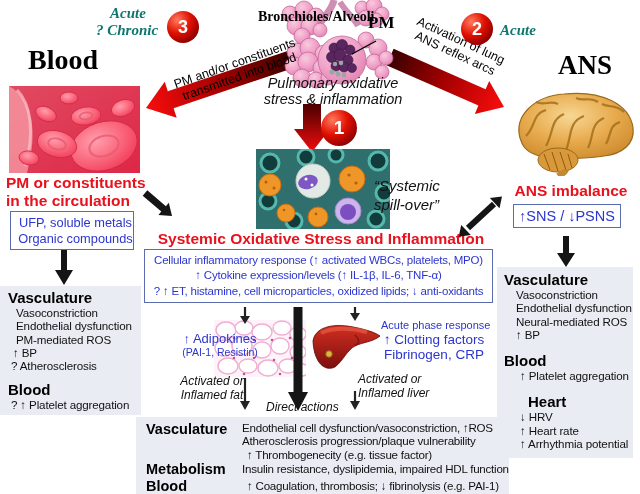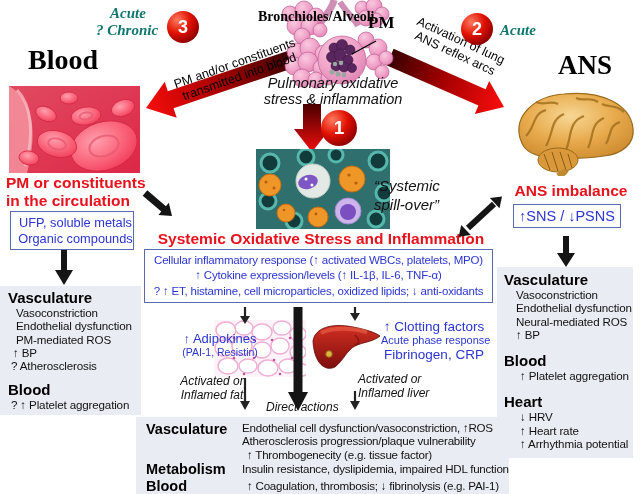--- a/index.html
+++ b/index.html
@@ -363,22 +363,22 @@
     <div style="font-size:13px;line-height:14px;">↑ Adipokines</div>
     <div style="font-size:10.5px;line-height:12px;">(PAI-1, Resistin)</div>
   </div>
 
   <div class="abs caption" style="left:170px;top:375px;width:84px;text-align:center;">
     <div>Activated or</div>
     <div>Inflamed fat</div>
   </div>
 
   <div class="abs blue-text" style="left:381px;top:319px;width:106px;text-align:center;">
+    <div class="nowrap" style="font-size:11px;line-height:12.5px;">Acute phase response</div>
     <div class="nowrap" style="font-size:13.5px;line-height:15px;">↑ Clotting factors</div>
-    <div class="nowrap" style="font-size:11px;line-height:12.5px;">Acute phase response</div>
     <div class="nowrap" style="font-size:13.5px;line-height:15px;">Fibrinogen, CRP</div>
   </div>
 
   <div class="abs caption" style="left:358px;top:373px;width:72px;">
     <div>Activated or</div>
     <div>Inflamed liver</div>
   </div>
 
   <div class="abs caption" style="left:266px;top:401px;">Direct actions</div>
 
@@ -412,19 +412,19 @@
   </svg>
 
   <div class="abs panel" style="left:497px;top:267px;width:136px;height:191px;padding:4px 0 0 7px;box-sizing:border-box;">
     <div class="panel-title">Vasculature</div>
     <div class="panel-item" style="padding-left:12px;">Vasoconstriction</div>
     <div class="panel-item" style="padding-left:12px;">Endothelial dysfunction</div>
     <div class="panel-item" style="padding-left:12px;">Neural-mediated ROS</div>
     <div class="panel-item" style="padding-left:12px;">↑ BP</div>
     <div class="panel-title" style="margin-top:11px;">Blood</div>
     <div class="panel-item" style="padding-left:16px;">↑ Platelet aggregation</div>
-    <div class="panel-title" style="margin-top:11px;">Heart</div>
+    <div class="panel-title" style="margin-top:11px;margin-left:24px;">Heart</div>
     <div class="panel-item" style="padding-left:16px;">↓ HRV</div>
     <div class="panel-item" style="padding-left:16px;">↑ Heart rate</div>
     <div class="panel-item" style="padding-left:16px;">↑ Arrhythmia potential</div>
   </div>
 
 </div>
 
 </body></html>

